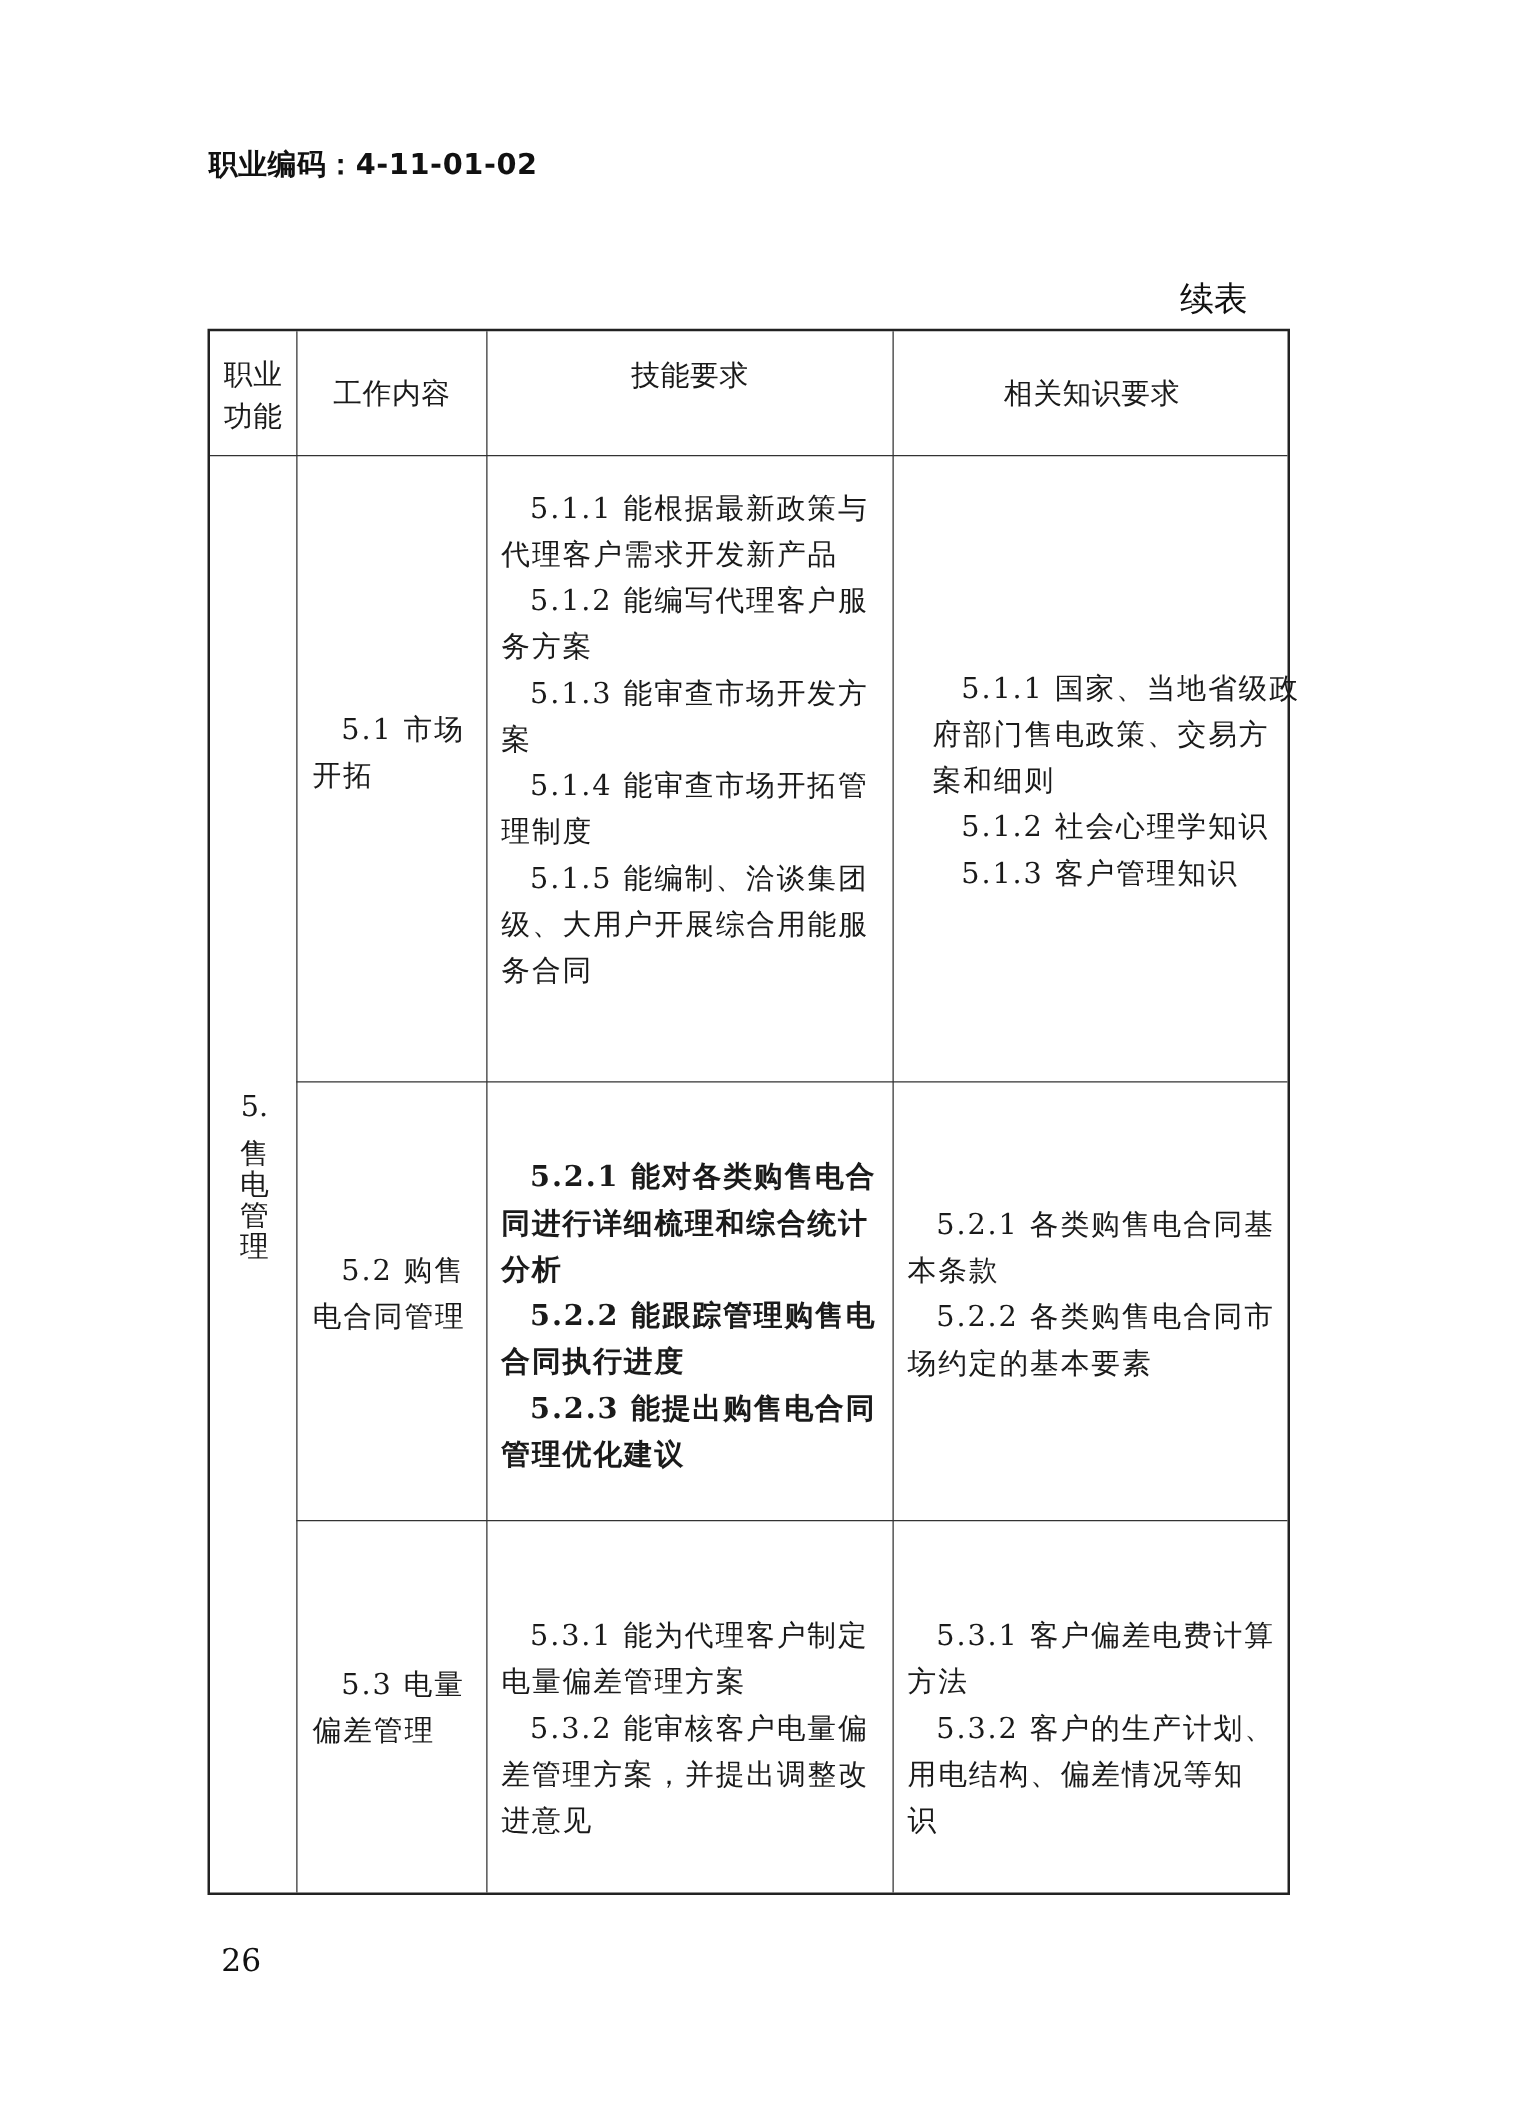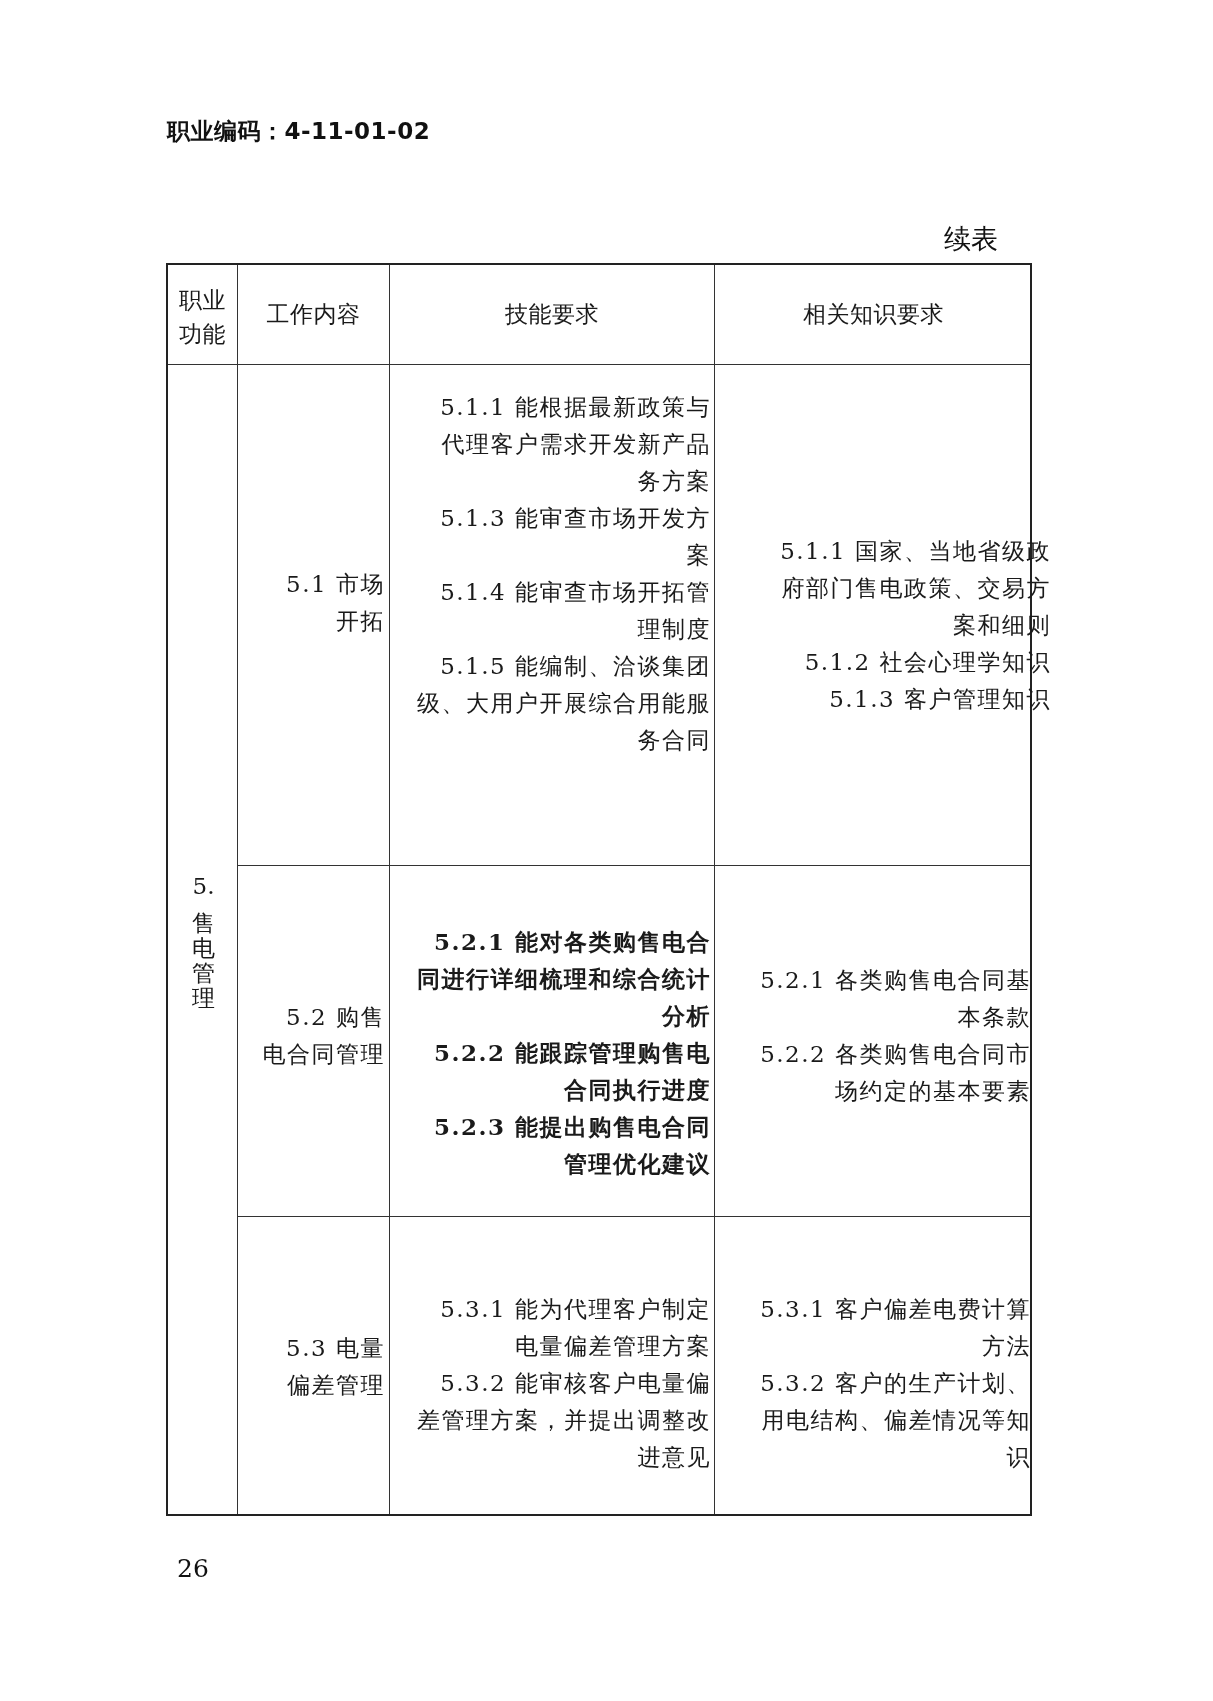--- a/index.html
+++ b/index.html
@@ -24,21 +24,21 @@
   .vline { position: absolute; top: 0; bottom: 0; width: 1px; background: #333; }
   .hline { position: absolute; height: 1px; background: #333; }
   .cell-text {
     position: absolute; font-size: 23px; line-height: 37px; color: #1a1a1a;
     letter-spacing: 1.5px;
   }
   .hdr {
     position: absolute; font-size: 23px; color: #1a1a1a; text-align: center;
     letter-spacing: 0.5px;
   }
-  .para { display: block; text-align: right; }
+  .para { display: block; }
   .para .indent { display: inline-block; width: 23px; }
   .vert {
     position: absolute; left: 0; width: 71px; text-align: center;
     font-size: 23px; line-height: 25px;
   }
   .page-num {
     position: absolute; left: 177px; top: 1554px;
     font-size: 25px; color: #111;
   }
 </style>
@@ -56,38 +56,39 @@
 
   <div class="hline" style="left:0; right:0; top:99px;"></div>
   <div class="hline" style="left:69px; right:0; top:600px;"></div>
   <div class="hline" style="left:69px; right:0; top:951px;"></div>
 
   <div class="hdr" style="left:0; width:69px; top:18px; line-height:34px;">
     <div>职业</div>
     <div>功能</div>
   </div>
   <div class="hdr" style="left:70px; width:151px; top:34px;">工作内容</div>
-  <div class="hdr" style="left:222px; width:324px; top:34px;">技能要求</div>
+  <div class="hdr" style="left:222px; width:324px; top:20px;">技能要求</div>
   <div class="hdr" style="left:547px; width:317px; top:34px;">相关知识要求</div>
 
   <div class="vert" style="top:609px;">
     <div style="margin-bottom:12px;">5.</div>
     <div>售</div>
     <div>电</div>
     <div>管</div>
     <div>理</div>
   </div>
 
   <div class="cell-text" style="left:82px; width:135px; top:301px;">
     <span class="para"><span class="indent"></span><span>5.1 市场</span></span>
     <span class="para">开拓</span>
   </div>
   <div class="cell-text" style="left:233px; width:310px; top:124px;">
     <span class="para"><span class="indent"></span><span>5.1.1 能根据最新政策与</span></span>
     <span class="para">代理客户需求开发新产品</span>
+    <span class="para"><span class="indent"></span><span>5.1.2 能编写代理客户服</span></span>
     <span class="para">务方案</span>
     <span class="para"><span class="indent"></span><span>5.1.3 能审查市场开发方</span></span>
     <span class="para">案</span>
     <span class="para"><span class="indent"></span><span>5.1.4 能审查市场开拓管</span></span>
     <span class="para">理制度</span>
     <span class="para"><span class="indent"></span><span>5.1.5 能编制、洽谈集团</span></span>
     <span class="para">级、大用户开展综合用能服</span>
     <span class="para">务合同</span>
   </div>
   <div class="cell-text" style="left:558px; width:305px; top:268px;margin-left:20px;">

